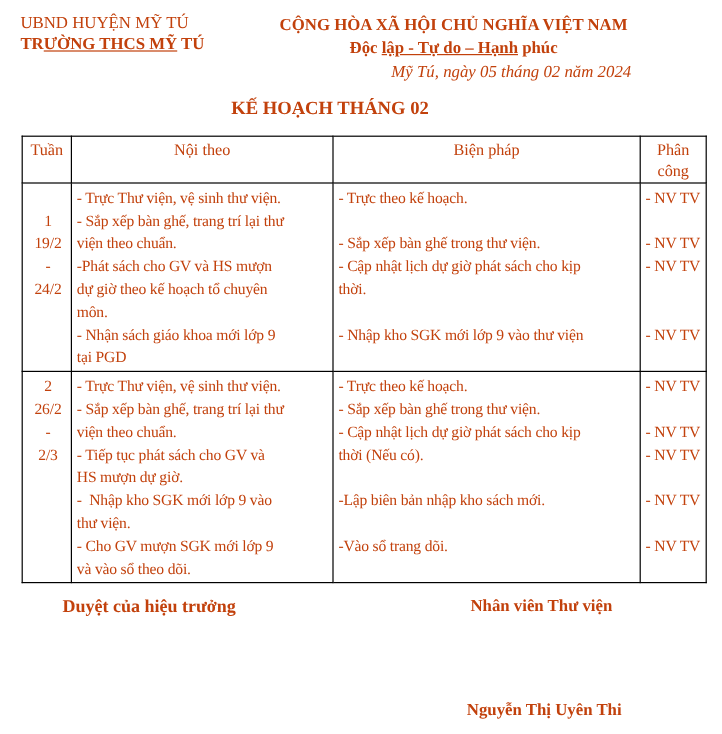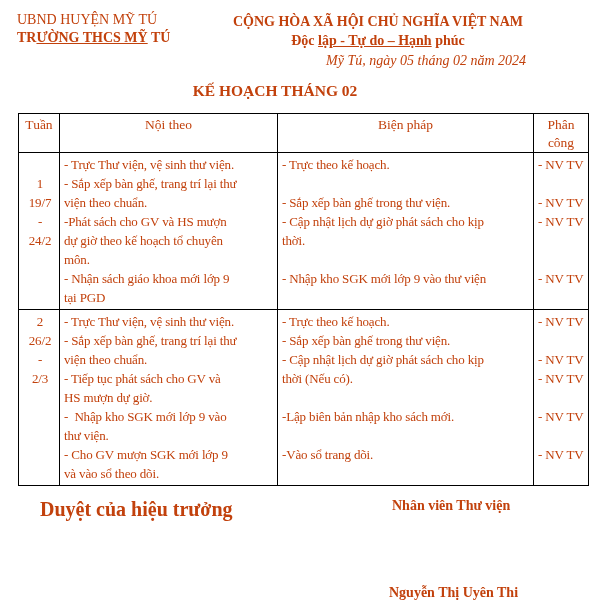--- a/index.html
+++ b/index.html
@@ -88,24 +88,24 @@
     height: 19px;
     line-height: 19px;
     white-space: pre;
     letter-spacing: -0.15px;
     overflow: hidden;
   }
 
   
   .sign-left {
     position: absolute;
-    left: 40px;
+    left: 52px;
     top: 498px;
     font-weight: bold;
-    font-size: 20px;
+    font-size: 15px;
     white-space: nowrap;
   }
   .sign-right {
     position: absolute;
     left: 392px;
     top: 498px;
     font-weight: bold;
     font-size: 14px;
     white-space: nowrap;
   }
@@ -150,21 +150,21 @@
         <th>Nội theo</th>
         <th>Biện pháp</th>
         <th>Phân công</th>
       </tr>
     </thead>
     <tbody>
         <tr>
           <td class="week-cell">
             <div class="cl"></div>
             <div class="cl">1</div>
-            <div class="cl">19/7</div>
+            <div class="cl">19/2</div>
             <div class="cl">-</div>
             <div class="cl">24/2</div>
           </td>
           <td>
             <div class="cl">- Trực Thư viện, vệ sinh thư viện.</div>
             <div class="cl">- Sắp xếp bàn ghế, trang trí lại thư</div>
             <div class="cl">viện theo chuẩn.</div>
             <div class="cl">-Phát sách cho GV và HS mượn</div>
             <div class="cl">dự giờ theo kế hoạch tổ chuyên</div>
             <div class="cl">môn.</div>

